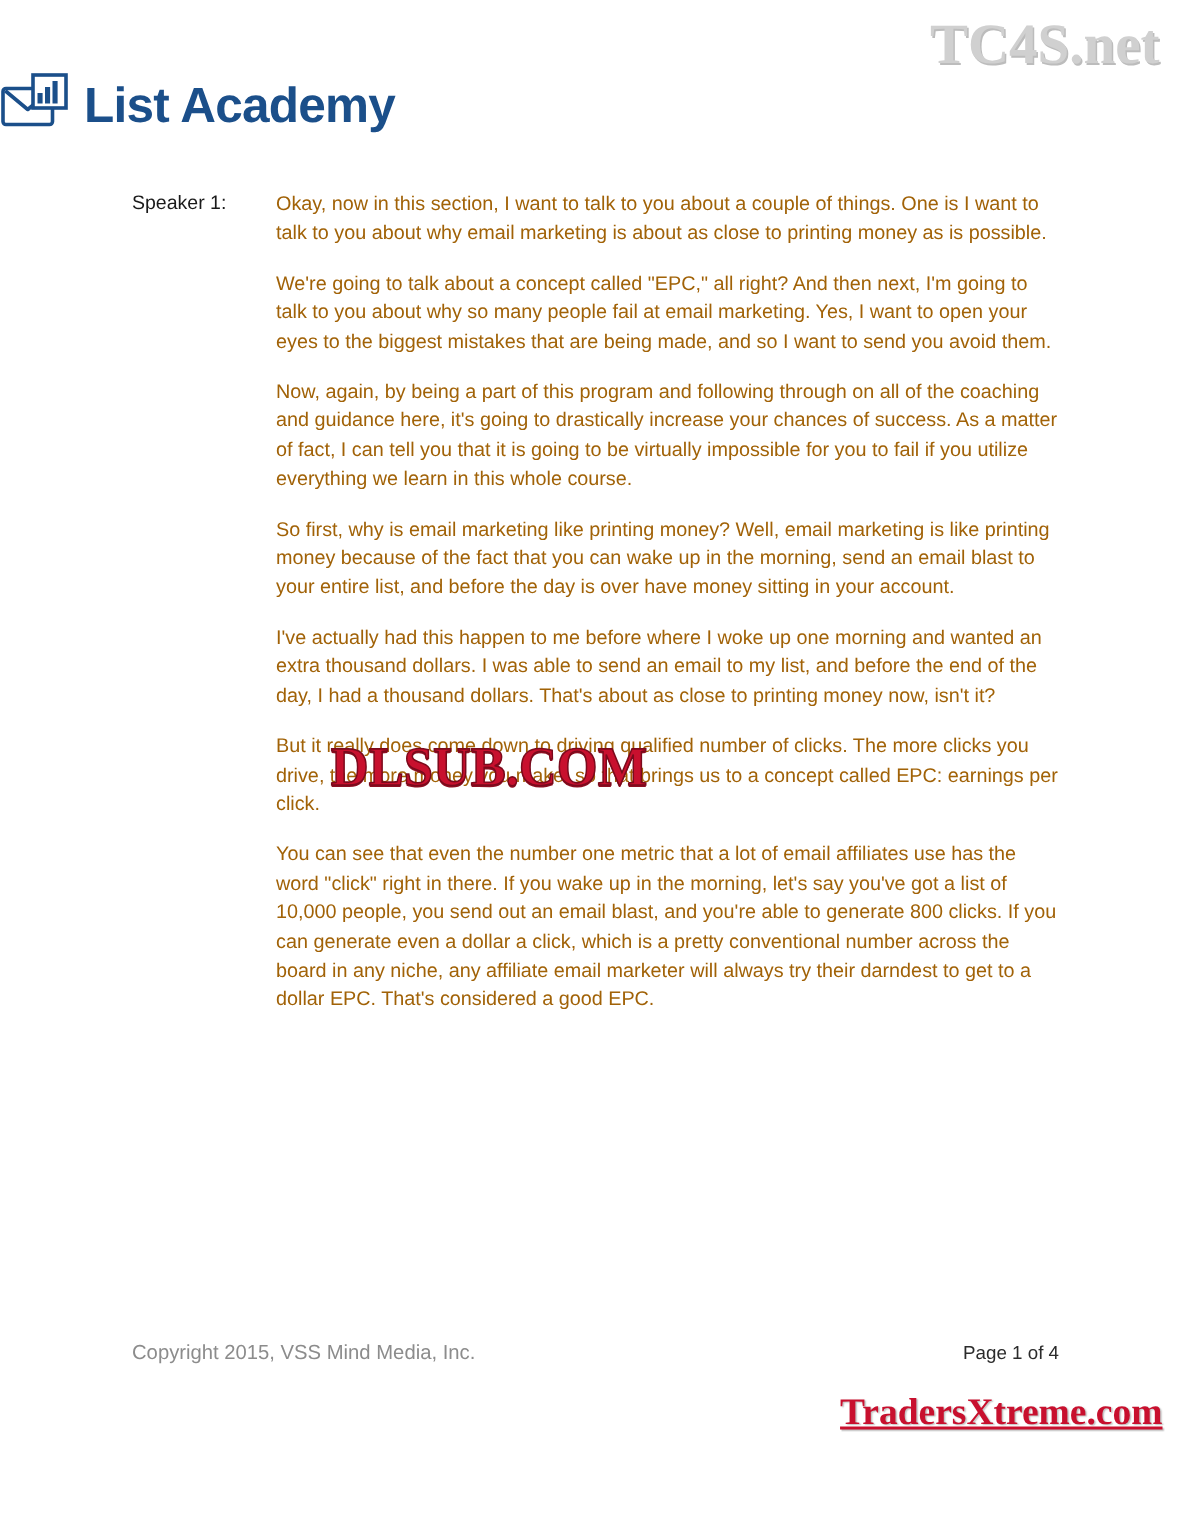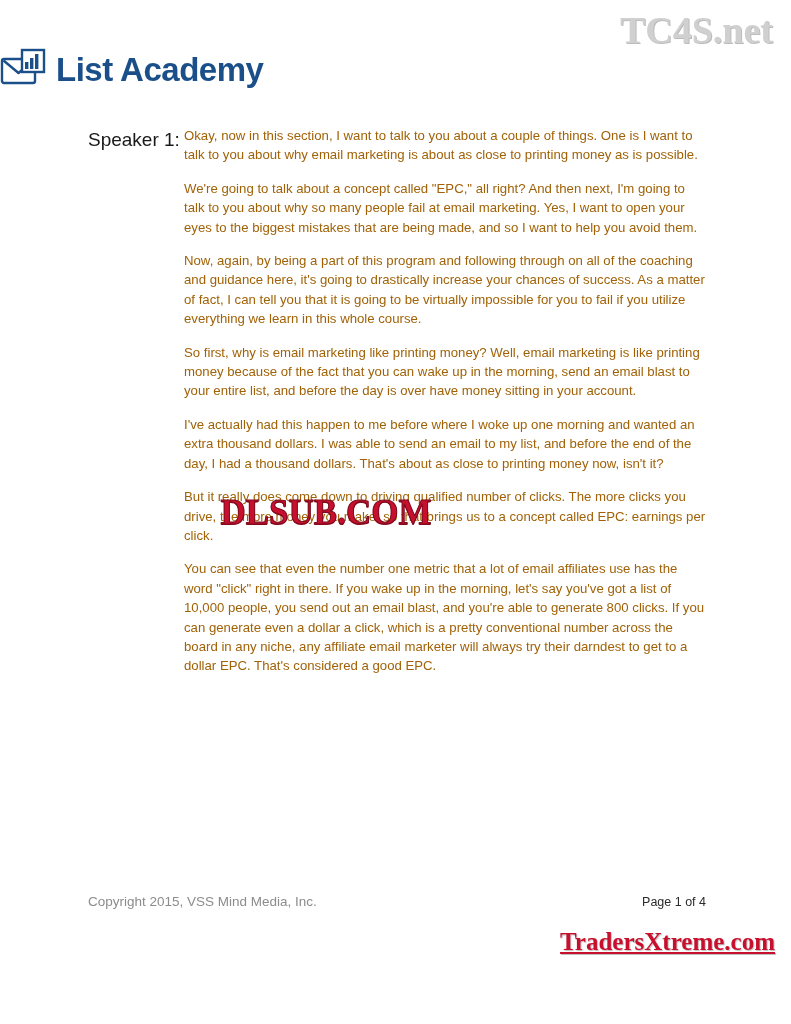--- a/index.html
+++ b/index.html
@@ -76,21 +76,21 @@
     left: 88px;
     width: 618px;
   }
   .speaker-row {
     display: flex;
     align-items: flex-start;
   }
   .speaker-label {
     width: 96px;
     flex: 0 0 96px;
-    font-size: 19px;
+    font-size: 13px;
     color: #1a1a1a;
     line-height: 1.45;
     padding-top: 0px;
   }
   .speech {
     flex: 1 1 auto;
   }
   .para {
     font-size: 13.2px;
     color: #a16207;
@@ -177,21 +177,21 @@
       </span>
       <span class="logo-text">List Academy</span>
     </div>
   </div>
 
   <div class="transcript">
     <div class="speaker-row">
       <div class="speaker-label">Speaker 1:</div>
       <div class="speech">
         <p class="para">Okay, now in this section, I want to talk to you about a couple of things. One is I want to talk to you about why email marketing is about as close to printing money as is possible.</p>
-        <p class="para">We're going to talk about a concept called "EPC," all right? And then next, I'm going to talk to you about why so many people fail at email marketing. Yes, I want to open your eyes to the biggest mistakes that are being made, and so I want to help you avoid them.</p>
+        <p class="para">We're going to talk about a concept called "EPC," all right? And then next, I'm going to talk to you about why so many people fail at email marketing. Yes, I want to open your eyes to the biggest mistakes that are being made, and so I want to send you avoid them.</p>
         <p class="para">Now, again, by being a part of this program and following through on all of the coaching and guidance here, it's going to drastically increase your chances of success. As a matter of fact, I can tell you that it is going to be virtually impossible for you to fail if you utilize everything we learn in this whole course.</p>
         <p class="para">So first, why is email marketing like printing money? Well, email marketing is like printing money because of the fact that you can wake up in the morning, send an email blast to your entire list, and before the day is over have money sitting in your account.</p>
         <p class="para"> I've actually had this happen to me before where I woke up one morning and wanted an extra thousand dollars. I was able to send an email to my list, and before the end of the day, I had a thousand dollars. That's about as close to printing money now, isn't it?</p>
         <p class="para">But it really does come down to driving qualified number of clicks. The more clicks you drive, the more money you make, so that brings us to a concept called EPC: earnings per click.</p>
         <p class="para">You can see that even the number one metric that a lot of email affiliates use has the word "click" right in there. If you wake up in the morning, let's say you've got a list of 10,000 people, you send out an email blast, and you're able to generate 800 clicks. If you can generate even a dollar a click, which is a pretty conventional number across the board in any niche, any affiliate email marketer will always try their darndest to get to a dollar EPC. That's considered a good EPC.</p>
       </div>
     </div>
   </div>
 
   <div class="dlsub-watermark">

